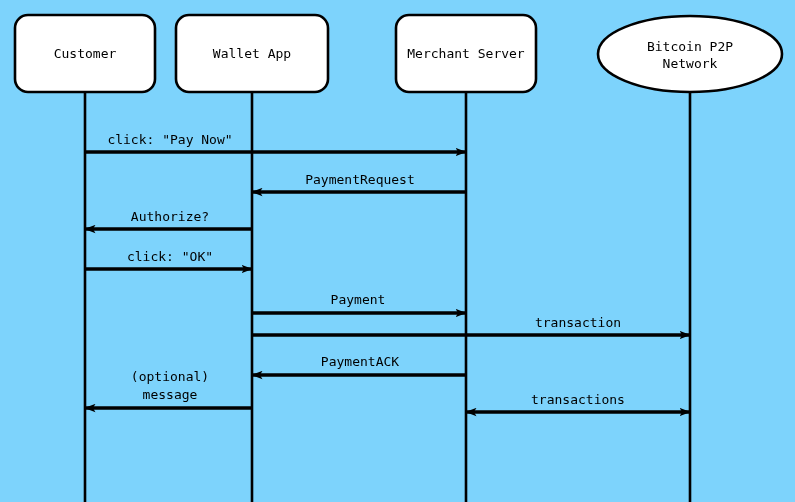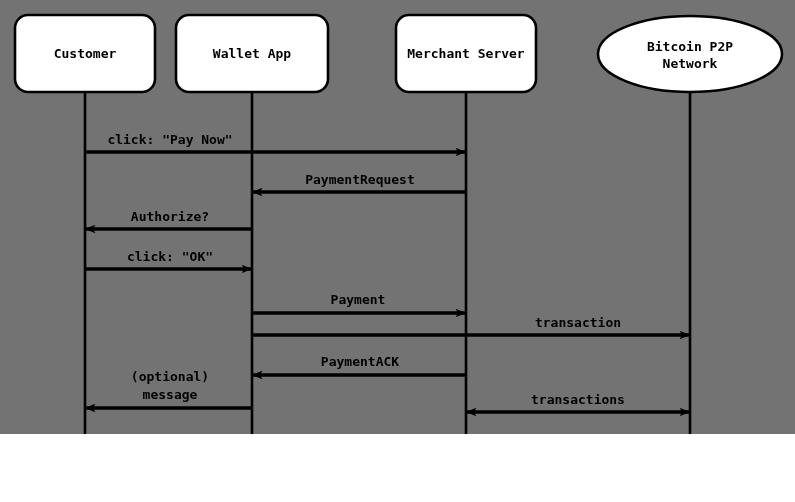--- a/index.html
+++ b/index.html
@@ -3,25 +3,24 @@
 <meta charset="utf-8">
 <style>
   html, body {
     margin: 0;
     padding: 0;
     background: #ffffff;
   }
   #diagram-root {
     position: relative;
     width: 795px;
-    height: 434px;
-    background: #737373;
+    height: 502px;
+    background: #7dd3fc;
     font-family: "DejaVu Sans Mono", "Liberation Mono", monospace;
     overflow: hidden;
-    font-weight: bold;
   }
   svg.canvas {
     position: absolute;
     left: 0;
     top: 0;
     width: 795px;
     height: 502px;
   }
   .participant-shape {
     fill: #ffffff;

